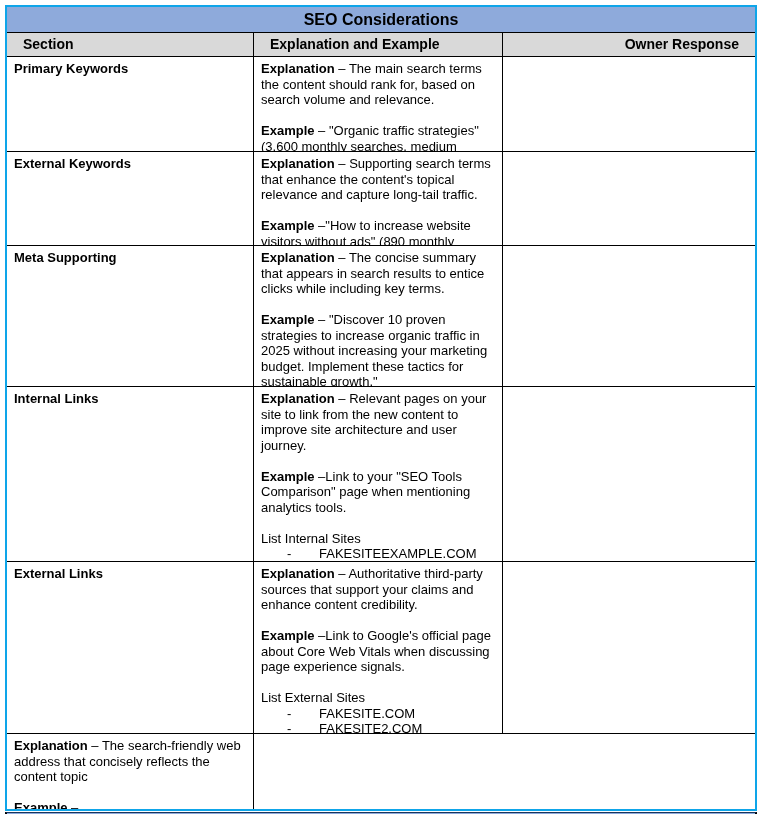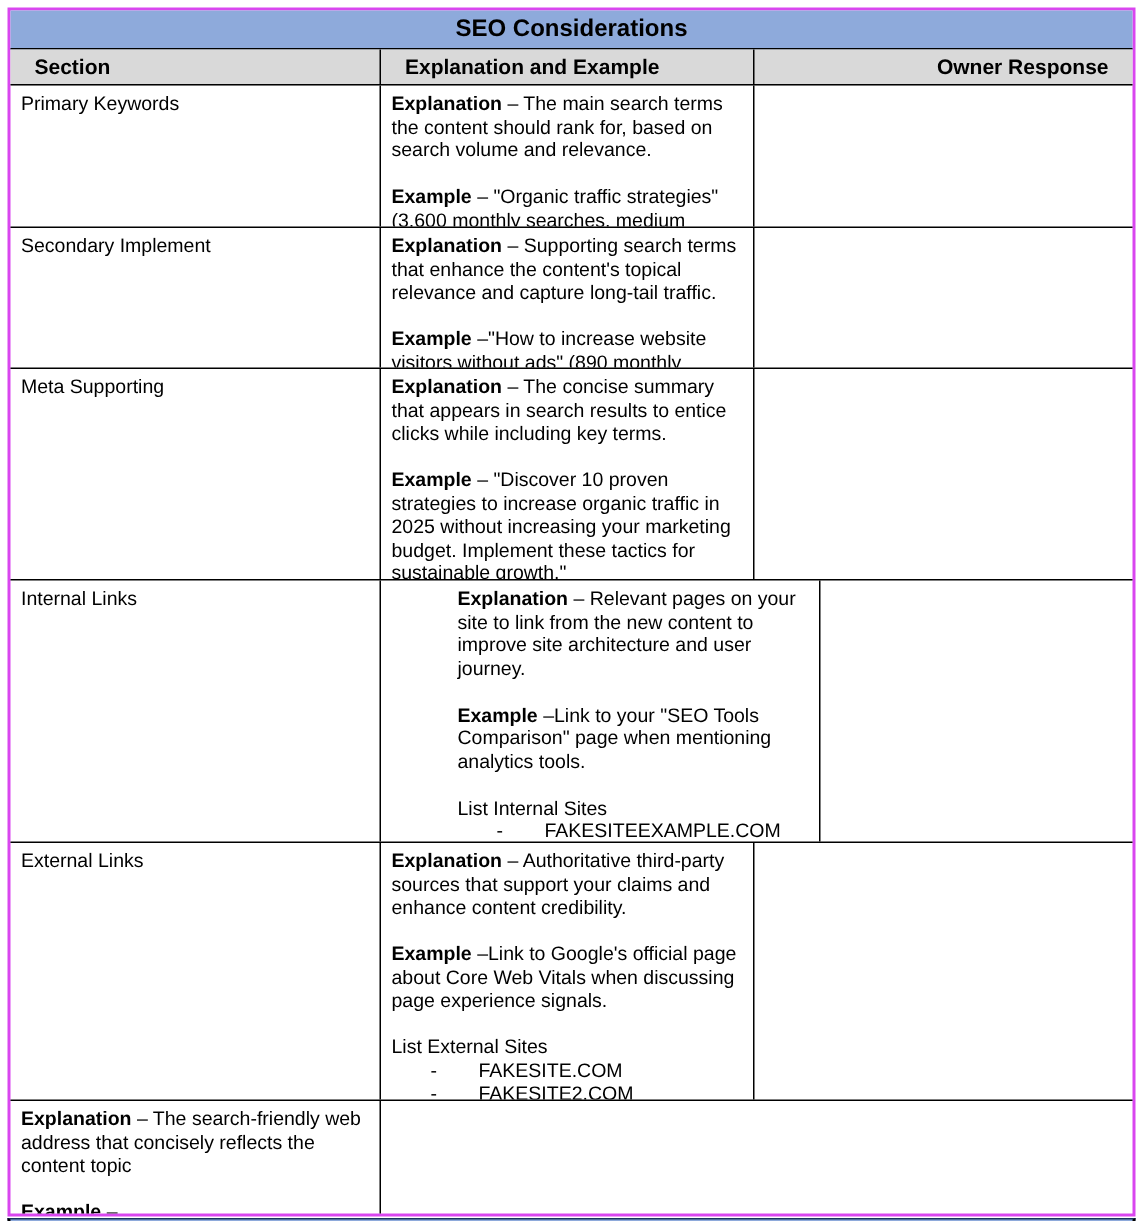--- a/index.html
+++ b/index.html
@@ -12,21 +12,21 @@
     position: relative;
     width: 763px;
     height: 814px;
     background: #ffffff;
     overflow: hidden;
     box-sizing: border-box;
     padding: 5px 6px 0 5px;
   }
   .doc-table {
     width: 752px;
-    border: 2px solid #d946ef;
+    border: 2px solid #0ea5e9;
     box-sizing: border-box;
     background: #ffffff;
   }
   .title-row {
     background: #8EAADB;
     border-bottom: 1px solid #000000;
     height: 26px;
     box-sizing: border-box;
     text-align: center;
     font-weight: bold;
@@ -55,35 +55,35 @@
   .header-cell:last-child { border-right: none; text-align: right; }
   .body-row {
     display: grid;
     grid-template-columns: 247px 249px 1fr;
     border-bottom: 1px solid #000000;
     box-sizing: border-box;
   }
   #rows-container .body-row:nth-child(1) { height: 95px; }
   #rows-container .body-row:nth-child(2) { height: 94px; }
   #rows-container .body-row:nth-child(3) { height: 141px; }
-  #rows-container .body-row:nth-child(4) { height: 175px; gap: 44px; }
+  #rows-container .body-row:nth-child(4) { height: 175px; }
   #rows-container .body-row:nth-child(5) { height: 172px; }
   #rows-container .body-row:nth-child(6) { height: 75px; border-bottom: none; }
   .cell {
     border-right: 1px solid #000000;
     box-sizing: border-box;
     padding: 4px 7px 3px 7px;
     font-size: 13px;
     line-height: 15.5px;
     color: #000000;
     overflow: hidden;
   }
   .cell:last-child { border-right: none; }
   .section-cell {
-    font-weight: normal;
+    font-weight: bold;
     font-size: 13px;
   }
   .para b { font-weight: bold; }
   .spacer { height: 15.5px; }
   .block-heading { font-weight: normal; }
   .site-list .list-item {
     display: flex;
     padding-left: 26px;
   }
   .site-list .dash {
@@ -116,21 +116,21 @@
     <div class="cell section-cell">Primary Keywords</div>
     <div class="cell expl-cell">
             <div class="para"><b>Explanation</b> – The main search terms the content should rank for, based on search volume and relevance.</div>
             <div class="spacer"></div>
             <div class="para"><b>Example</b> – "Organic traffic strategies" (3,600 monthly searches, medium competition)</div>
           </div>
     <div class="cell owner-cell"></div>
   </div>
 
   <div class="body-row">
-    <div class="cell section-cell">Secondary Implement</div>
+    <div class="cell section-cell">External Keywords</div>
     <div class="cell expl-cell">
             <div class="para"><b>Explanation</b> – Supporting search terms that enhance the content's topical relevance and capture long-tail traffic.</div>
             <div class="spacer"></div>
             <div class="para"><b>Example</b> –"How to increase website visitors without ads" (890 monthly searches)</div>
           </div>
     <div class="cell owner-cell"></div>
   </div>
 
   <div class="body-row">
     <div class="cell section-cell">Meta Supporting</div>

